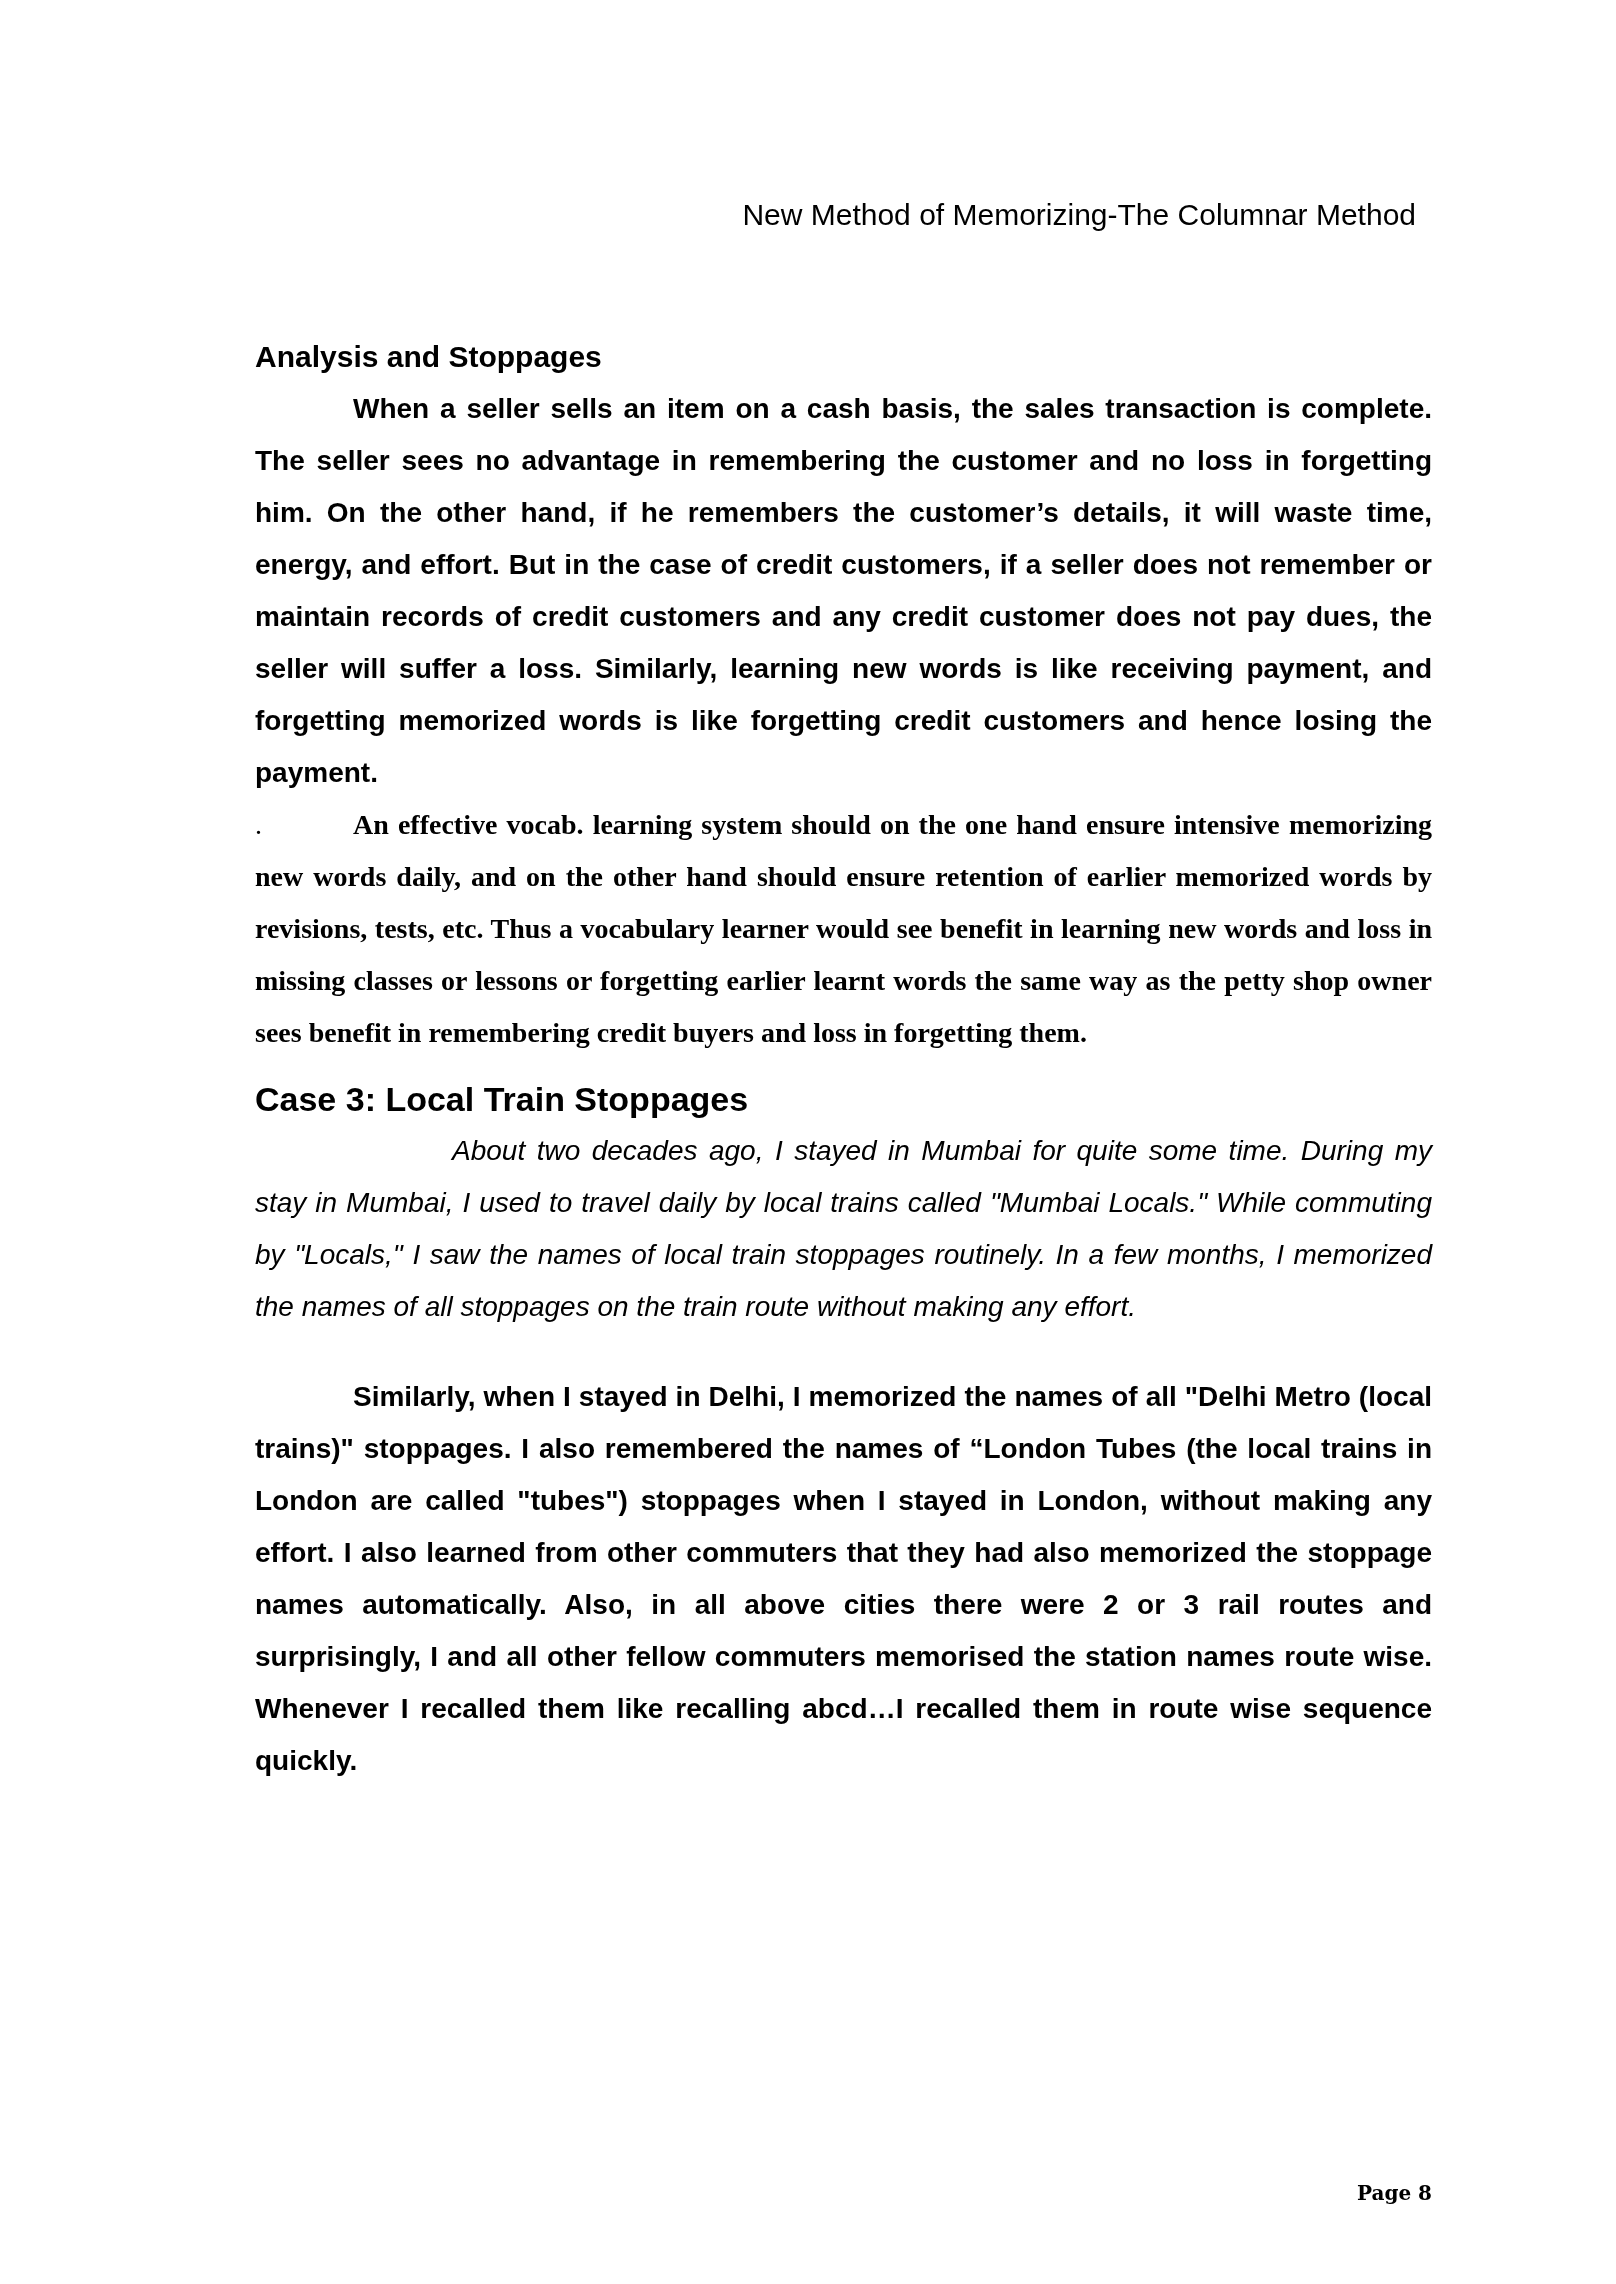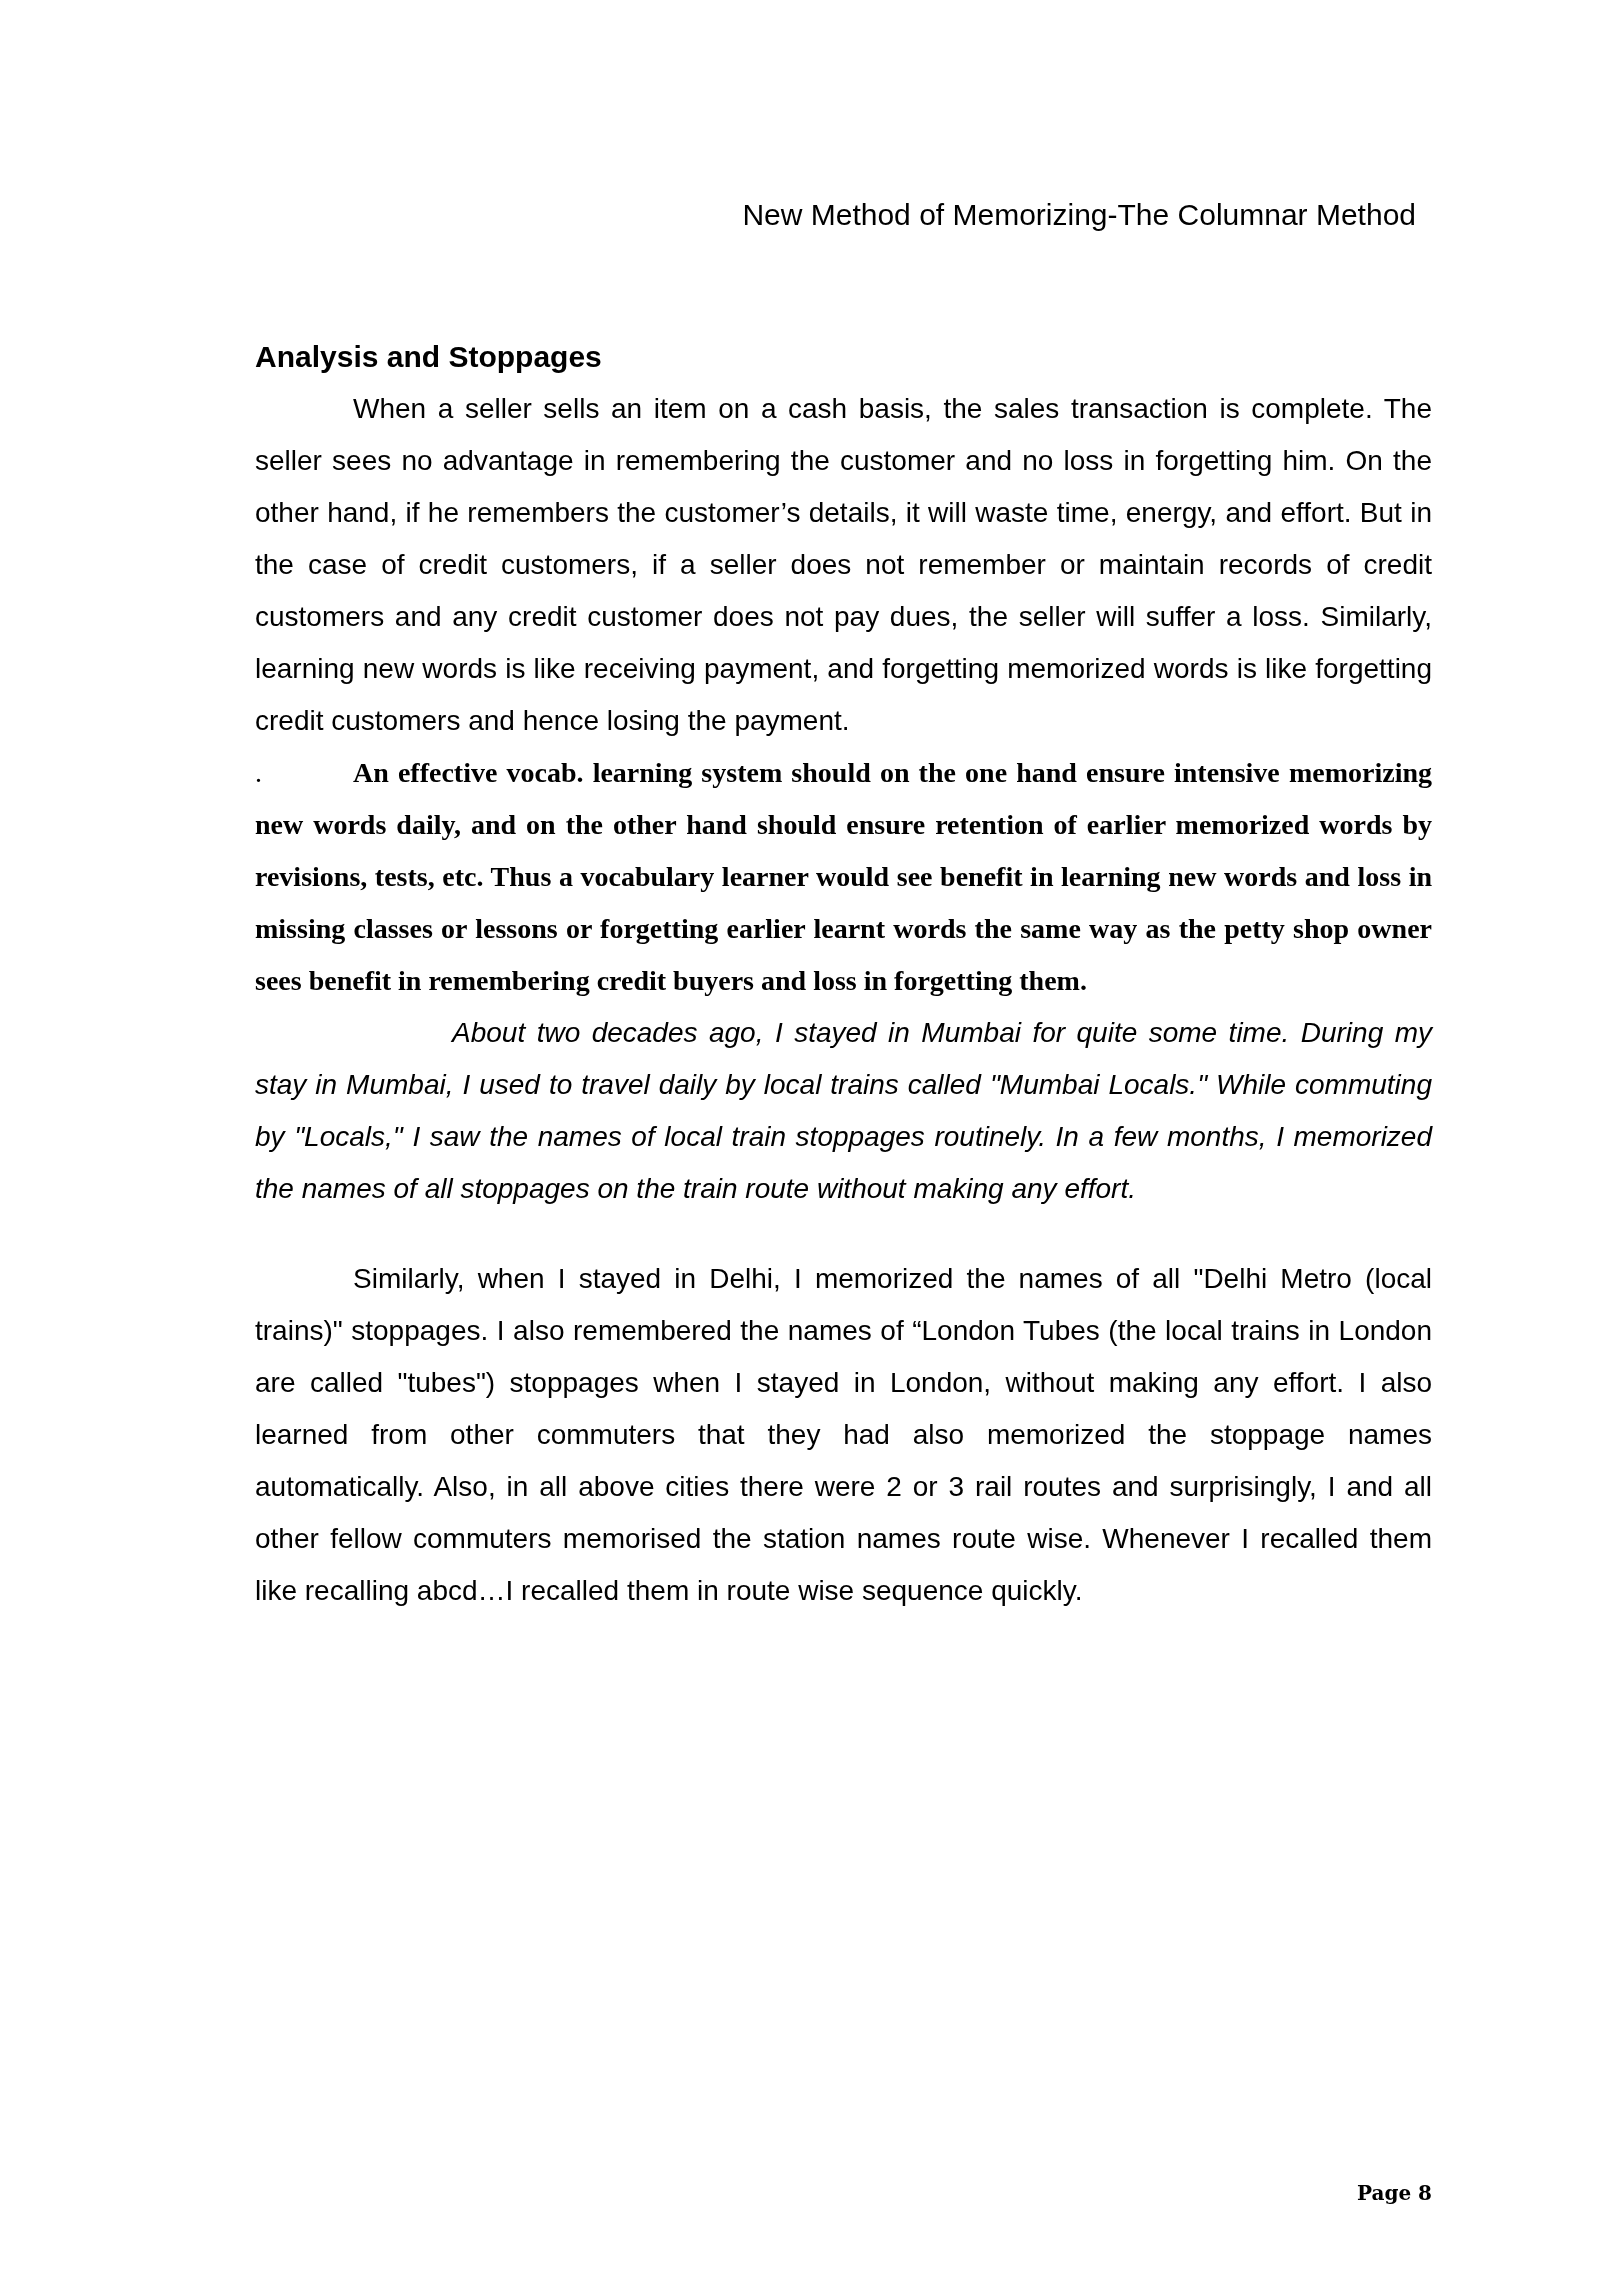--- a/index.html
+++ b/index.html
@@ -40,21 +40,21 @@
       font-size: 34px;
       line-height: 52px;
       margin: 14.3px 0 0 0;
     }
     p {
       margin: 0;
       font-size: 28px;
       line-height: 52px;
       text-align: justify;
     }
-    .indent { text-indent: 98px; }
+    .indent { text-indent: 98px; font-weight: bold; }
     .indent-big { text-indent: 197px; font-style: italic; }
     .bold-para {
       font-weight: bold;
       font-family: Liberation Serif, serif;
     }
     .bold-para .dot {
       display: inline-block;
       width: 98px;
       font-weight: normal;
     }
@@ -77,20 +77,21 @@
 <div class="page-header">New Method of Memorizing-The Columnar Method</div>
 
 <div class="content">
 
   <h2 class="heading-sub">Analysis and Stoppages</h2>
 
   <p class="indent">When a seller sells an item on a cash basis, the sales transaction is complete. The seller sees no advantage in remembering the customer and no loss in forgetting him. On the other hand, if he remembers the customer’s details, it will waste time, energy, and effort. But in the case of credit customers, if a seller does not remember or maintain records of credit customers and any credit customer does not pay dues, the seller will suffer a loss. Similarly, learning new words is like receiving payment, and forgetting memorized words is like forgetting credit customers and hence losing the payment.</p>
 
   <p class="bold-para"><span class="dot">.</span><span>An effective vocab. learning system should on the one hand ensure intensive memorizing new words daily, and on the other hand should ensure retention of earlier memorized words by revisions, tests, etc. Thus a vocabulary learner would see benefit in learning new words and loss in missing classes or lessons or forgetting earlier learnt words the same way as the petty shop owner sees benefit in remembering credit buyers and loss in forgetting them.</span></p>
 
+  <h2 class="heading-case">Case 3:  Local Train Stoppages</h2>
 
   <p class="indent-big">About two decades ago, I stayed in Mumbai for quite some time. During my stay in Mumbai, I used to travel daily by local trains called "Mumbai Locals." While commuting by "Locals," I saw the names of local train stoppages routinely. In a few months, I memorized the names of all stoppages on the train route without making any effort.</p>
 
   <p class="indent gap-small">Similarly, when I stayed in Delhi, I memorized the names of all "Delhi Metro (local trains)" stoppages. I also remembered the names of “London Tubes (the local trains in London are called "tubes") stoppages when I stayed in London, without making any effort. I also learned from other commuters that they had also memorized the stoppage names automatically. Also, in all above cities there were 2 or 3 rail routes and surprisingly, I and all other fellow commuters   memorised the station names route wise. Whenever I recalled them like recalling abcd…I recalled them in route wise sequence quickly.</p>
 
 
 </div>
 
 <div class="page-number">Page 8</div>
 

